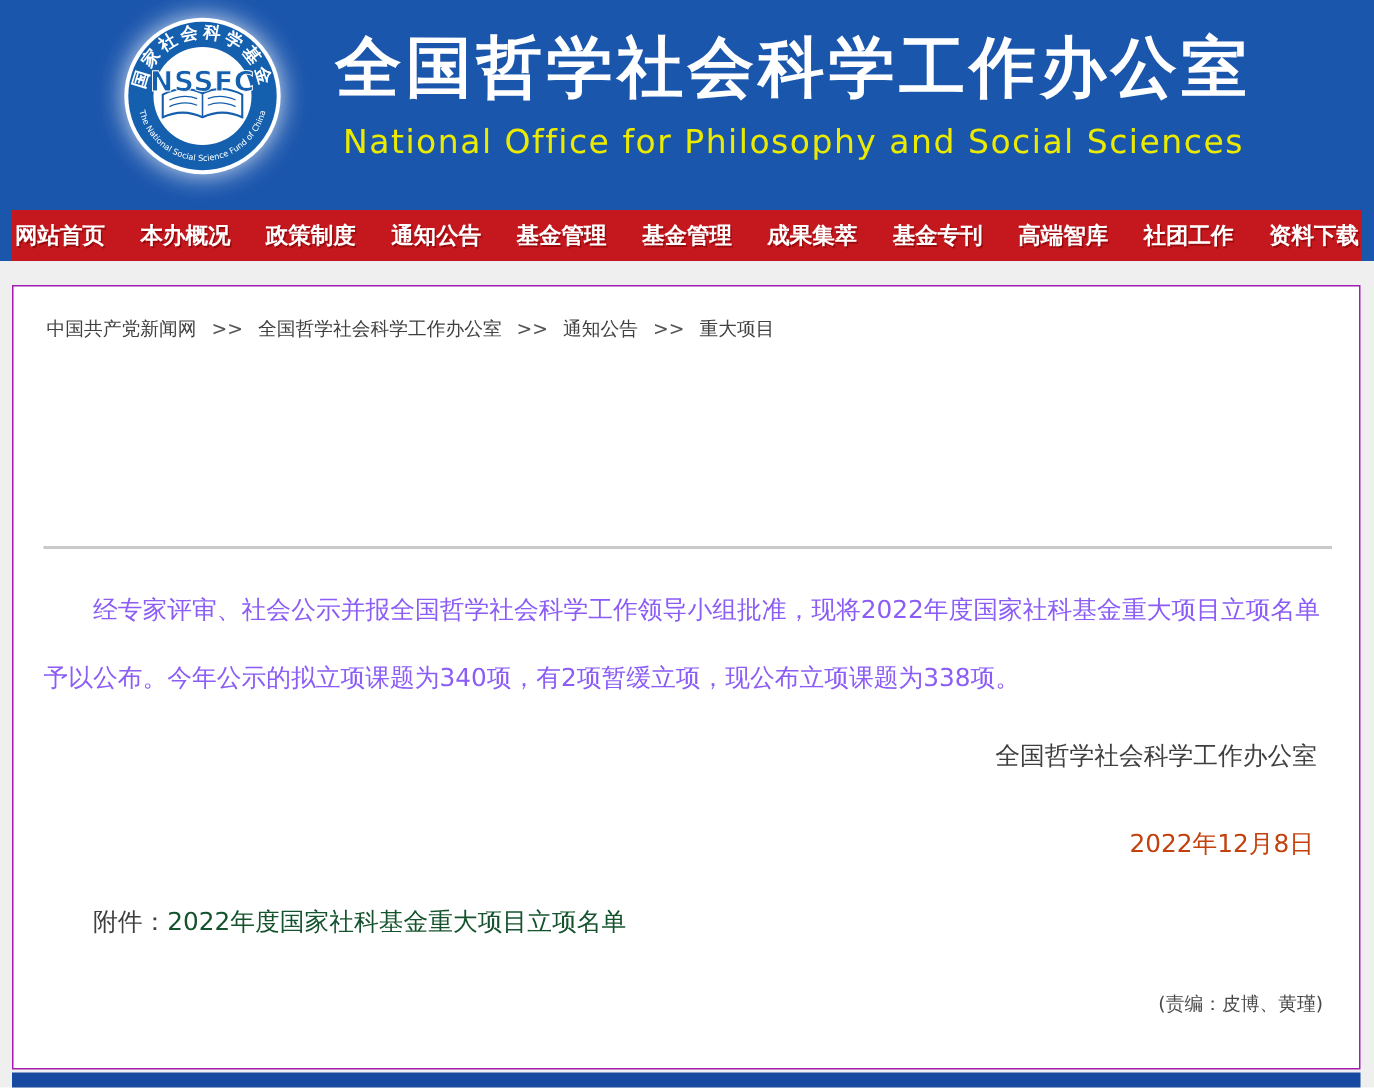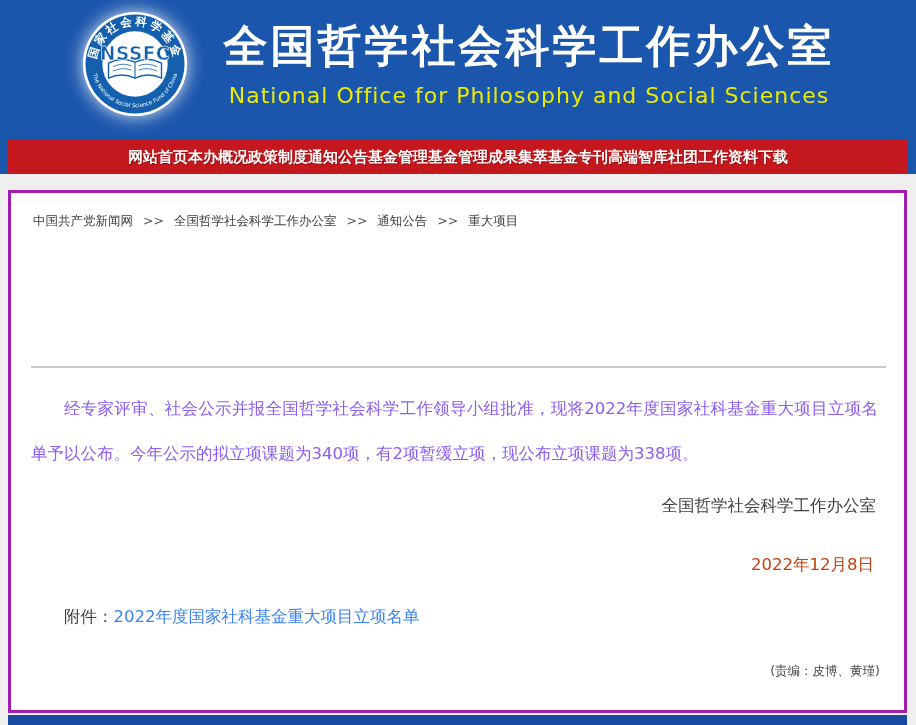--- a/index.html
+++ b/index.html
@@ -29,33 +29,33 @@
   }
   .site-subtitle {
     color: #ebeb00; font-size: 22px; letter-spacing: 1px;
     margin-top: 9px; white-space: nowrap;
   }
 
   
   .main-nav {
     position: absolute; left: 8px; right: 8px; bottom: 0; height: 34px;
     background: #c4171e;
-    display: flex; align-items: center; justify-content: center;
-    padding: 0 25px;
+    display: flex; align-items: center; justify-content: space-between;
+    padding: 0 2px;
   }
   .nav-item {
     color: #ffffff; font-size: 15px; font-weight: bold;
     text-shadow: 1px 1px 0 rgba(120,0,0,0.55);
     cursor: pointer; white-space: nowrap;
   }
 
   
   .content-box {
     position: absolute; left: 8px; top: 190px; width: 899px; height: 523px;
-    background: #ffffff; border: 3px solid #a21caf;
+    background: #ffffff; border: 1px solid #a21caf;
   }
   .breadcrumb {
     position: absolute; top: 20px; left: 22px;
     font-size: 12.5px; color: #404040;
   }
   .breadcrumb .crumb { cursor: pointer; }
   .breadcrumb .sep { color: #555; margin: 0 6px; }
 
   .article-title {
     position: absolute; top: 66px; left: 22px; right: 20px;
@@ -81,21 +81,21 @@
     font-size: 16.5px; color: #3f3f3f;
   }
   .signature-date {
     position: absolute; top: 361px; right: 30px;
     font-size: 16.5px; color: #c2410c; text-align: right;
   }
   .attachment-line {
     position: absolute; top: 413px; left: 53px;
     font-size: 16.5px; color: #3f3f3f;
   }
-  .attachment-link { color: #3b82f6; cursor: pointer; text-decoration: none; }
+  .attachment-link { color: #14532d; cursor: pointer; text-decoration: none; }
   .editor-note {
     position: absolute; top: 470px; right: 24px;
     font-size: 12.5px; color: #4a4a4a;
   }
 
   
   .site-footer {
     position: absolute; left: 8px; width: 899px; top: 715px; height: 12px;
     background: #16499f;
   }

